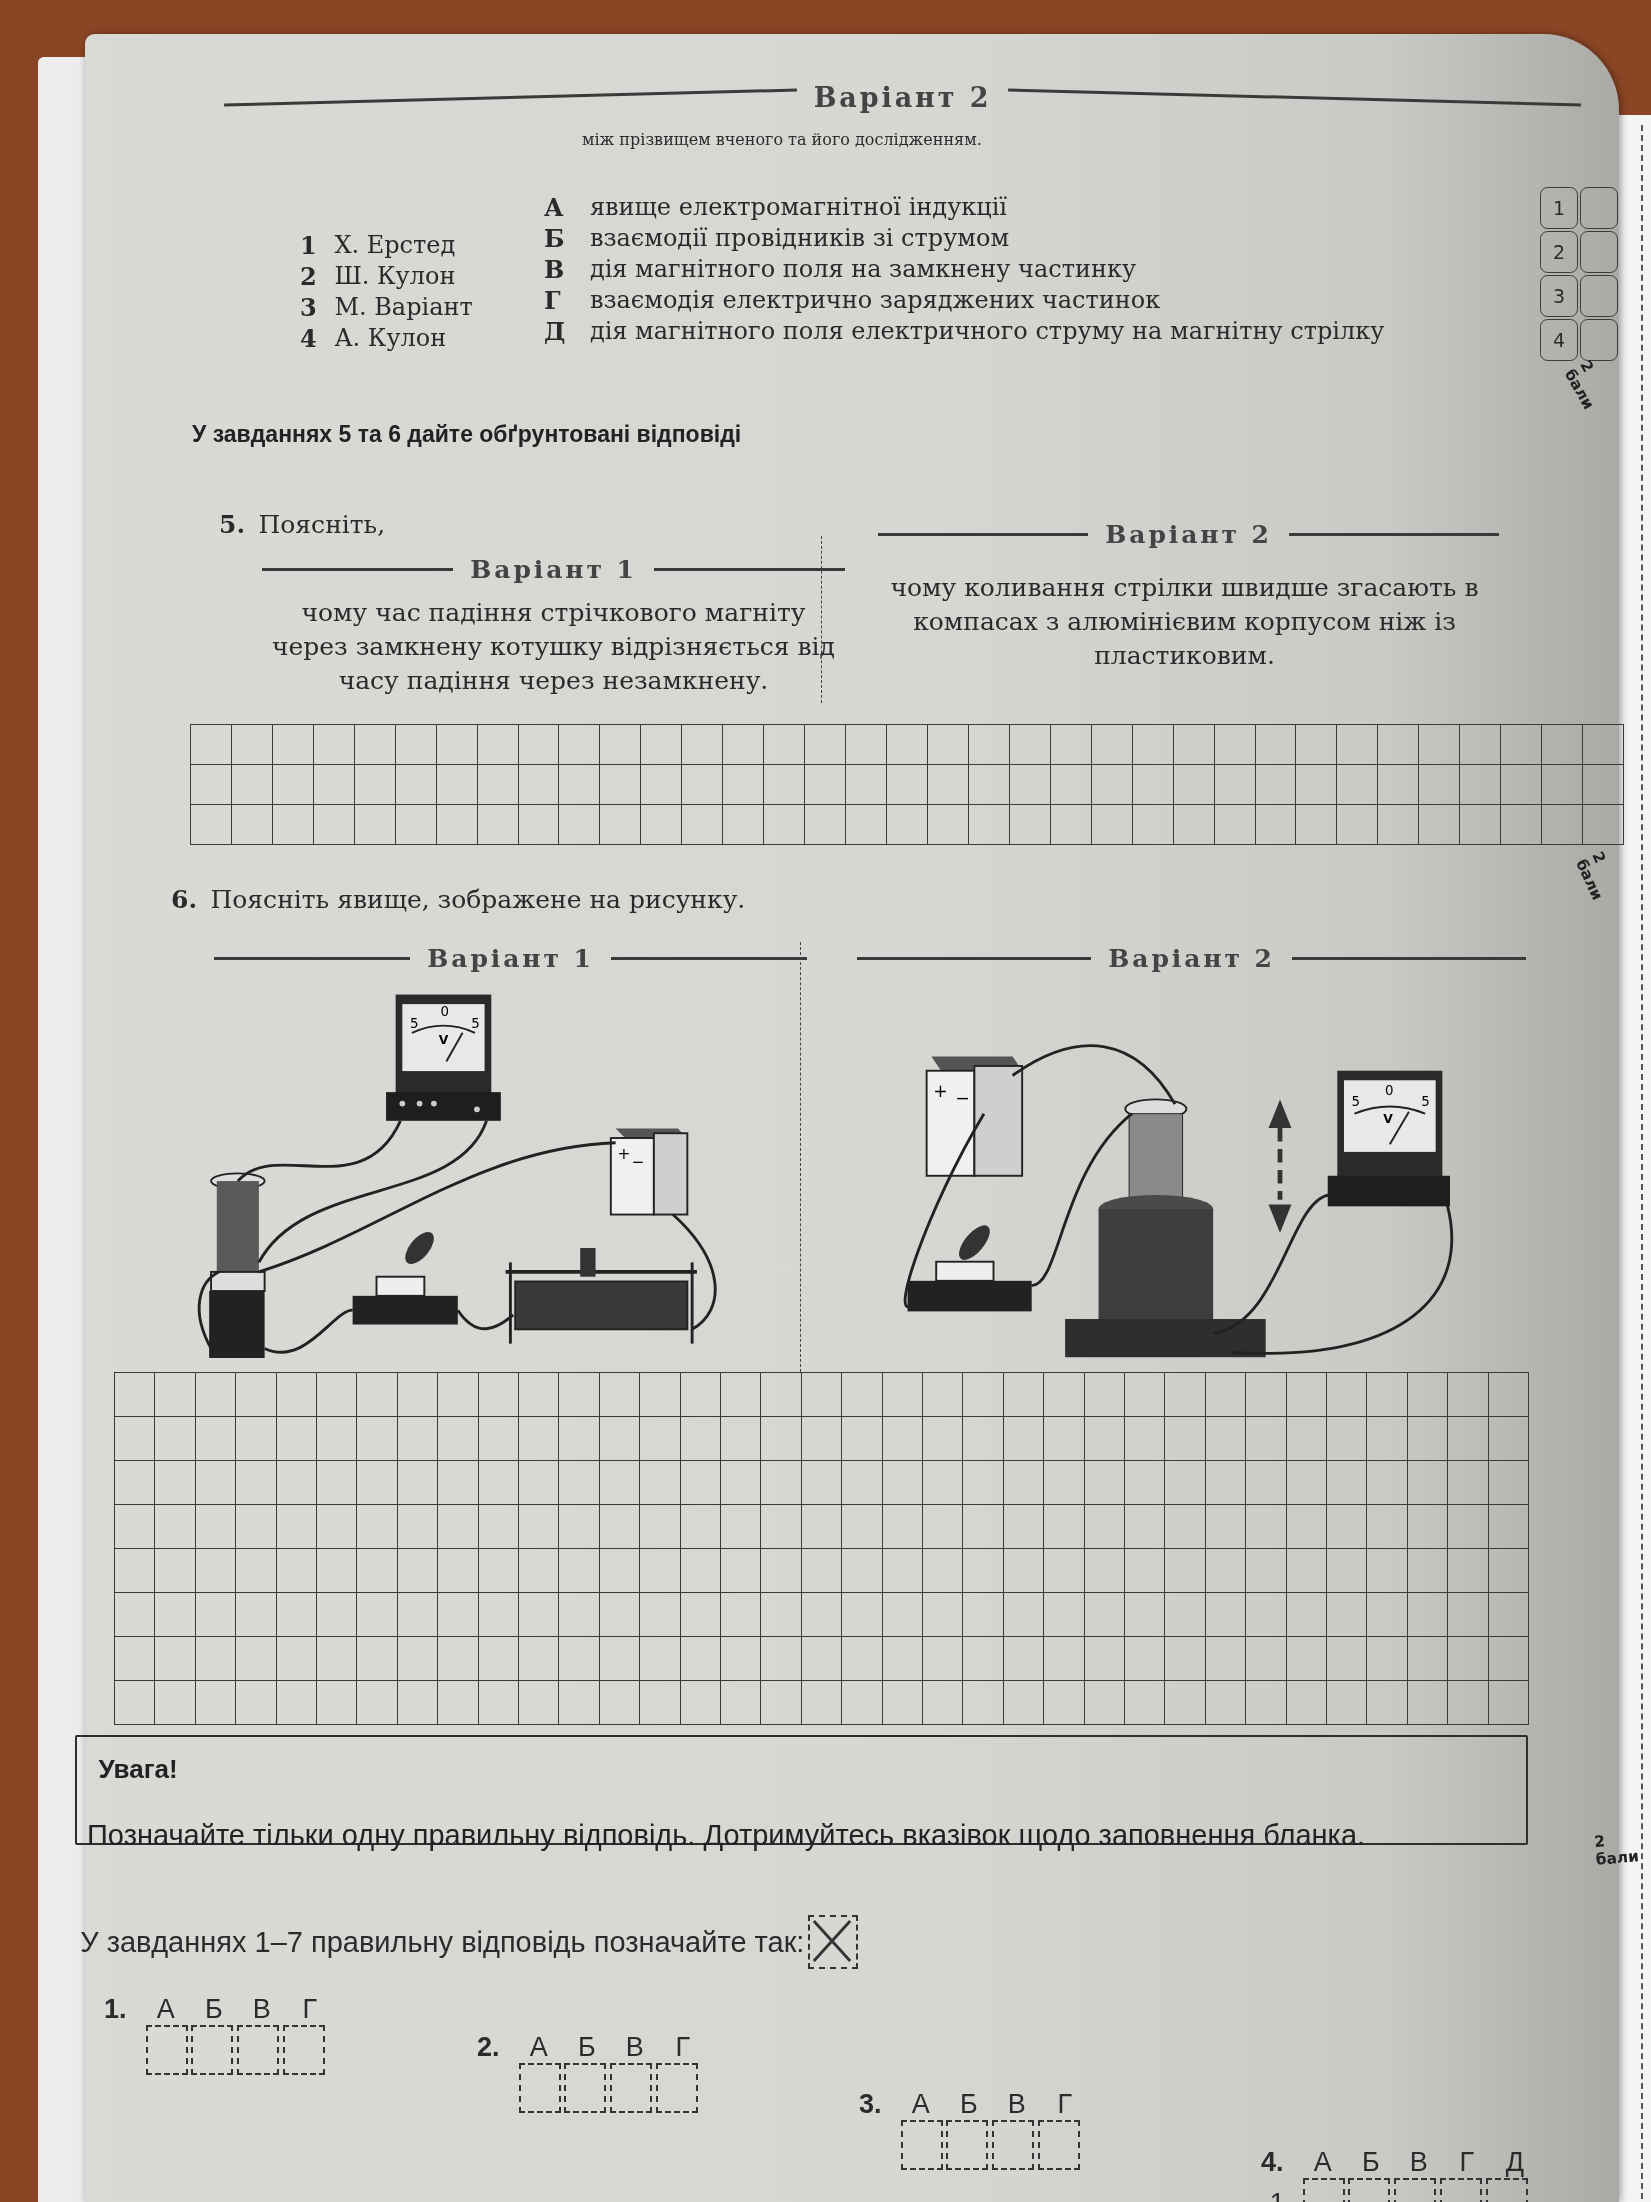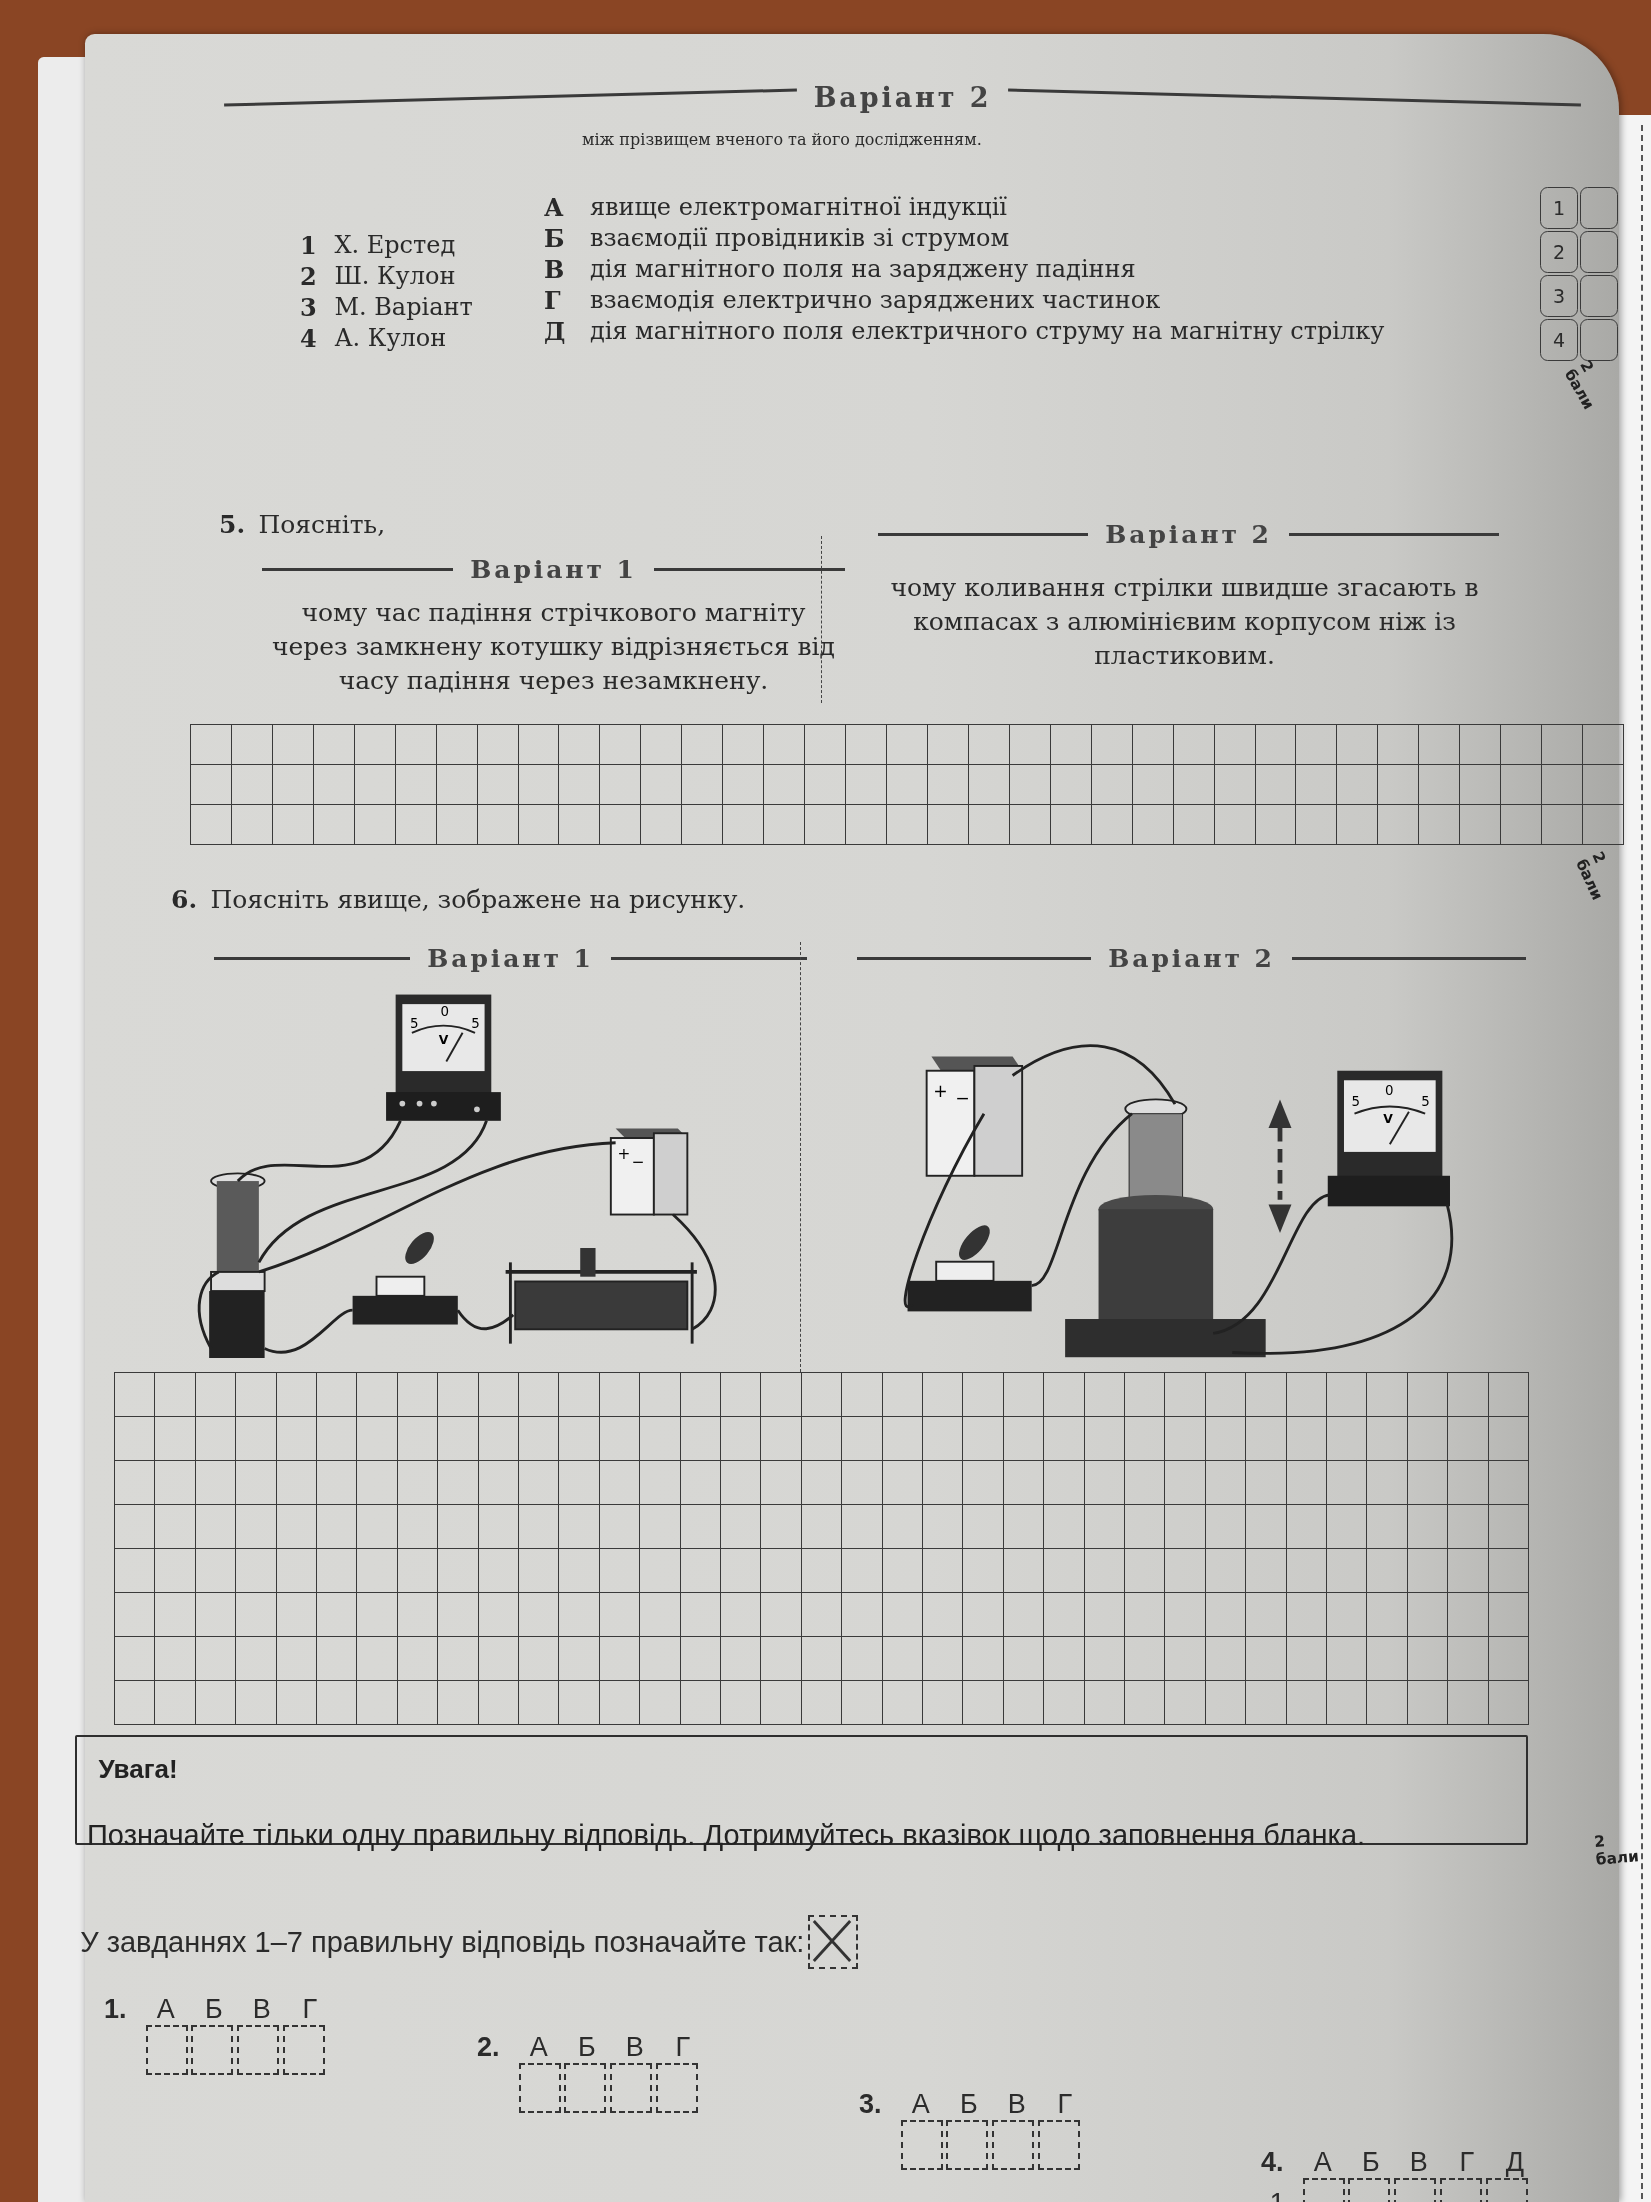--- a/index.html
+++ b/index.html
@@ -127,21 +127,21 @@
     <div class="row">
         <span class="letter">А</span>
         <span>явище електромагнітної індукції</span>
       </div>
     <div class="row">
         <span class="letter">Б</span>
         <span>взаємодії провідників зі струмом</span>
       </div>
     <div class="row">
         <span class="letter">В</span>
-        <span>дія магнітного поля на заряджену падіння</span>
+        <span>дія магнітного поля на замкнену частинку</span>
       </div>
     <div class="row">
         <span class="letter">Г</span>
         <span>взаємодія електрично заряджених частинок</span>
       </div>
     <div class="row">
         <span class="letter">Д</span>
         <span>дія магнітного поля електричного струму на магнітну стрілку</span>
       </div>
   </div>
@@ -151,20 +151,21 @@
       <div class="tab"></div>
     <div class="tab">2</div>
       <div class="tab"></div>
     <div class="tab">3</div>
       <div class="tab"></div>
     <div class="tab">4</div>
       <div class="tab"></div>
   </div>
   <div class="abs points" style="left:1477px; top:339px; transform: rotate(60deg);">2 бали</div>
 
+  <div class="abs instruction-bold" style="left:107px; top:387px;">У завданнях 5 та 6 дайте обґрунтовані відповіді</div>
 
   <div class="abs task-title" style="left:134px; top:476px;">
     <b>5.</b><span>Поясніть,</span>
   </div>
 
   <div class="abs variant-head" style="left:177px; top:521px; width:583px; font-size:25px;">
     <div class="line"></div>
     <span>Варіант 1</span>
     <div class="line"></div>
   </div>

